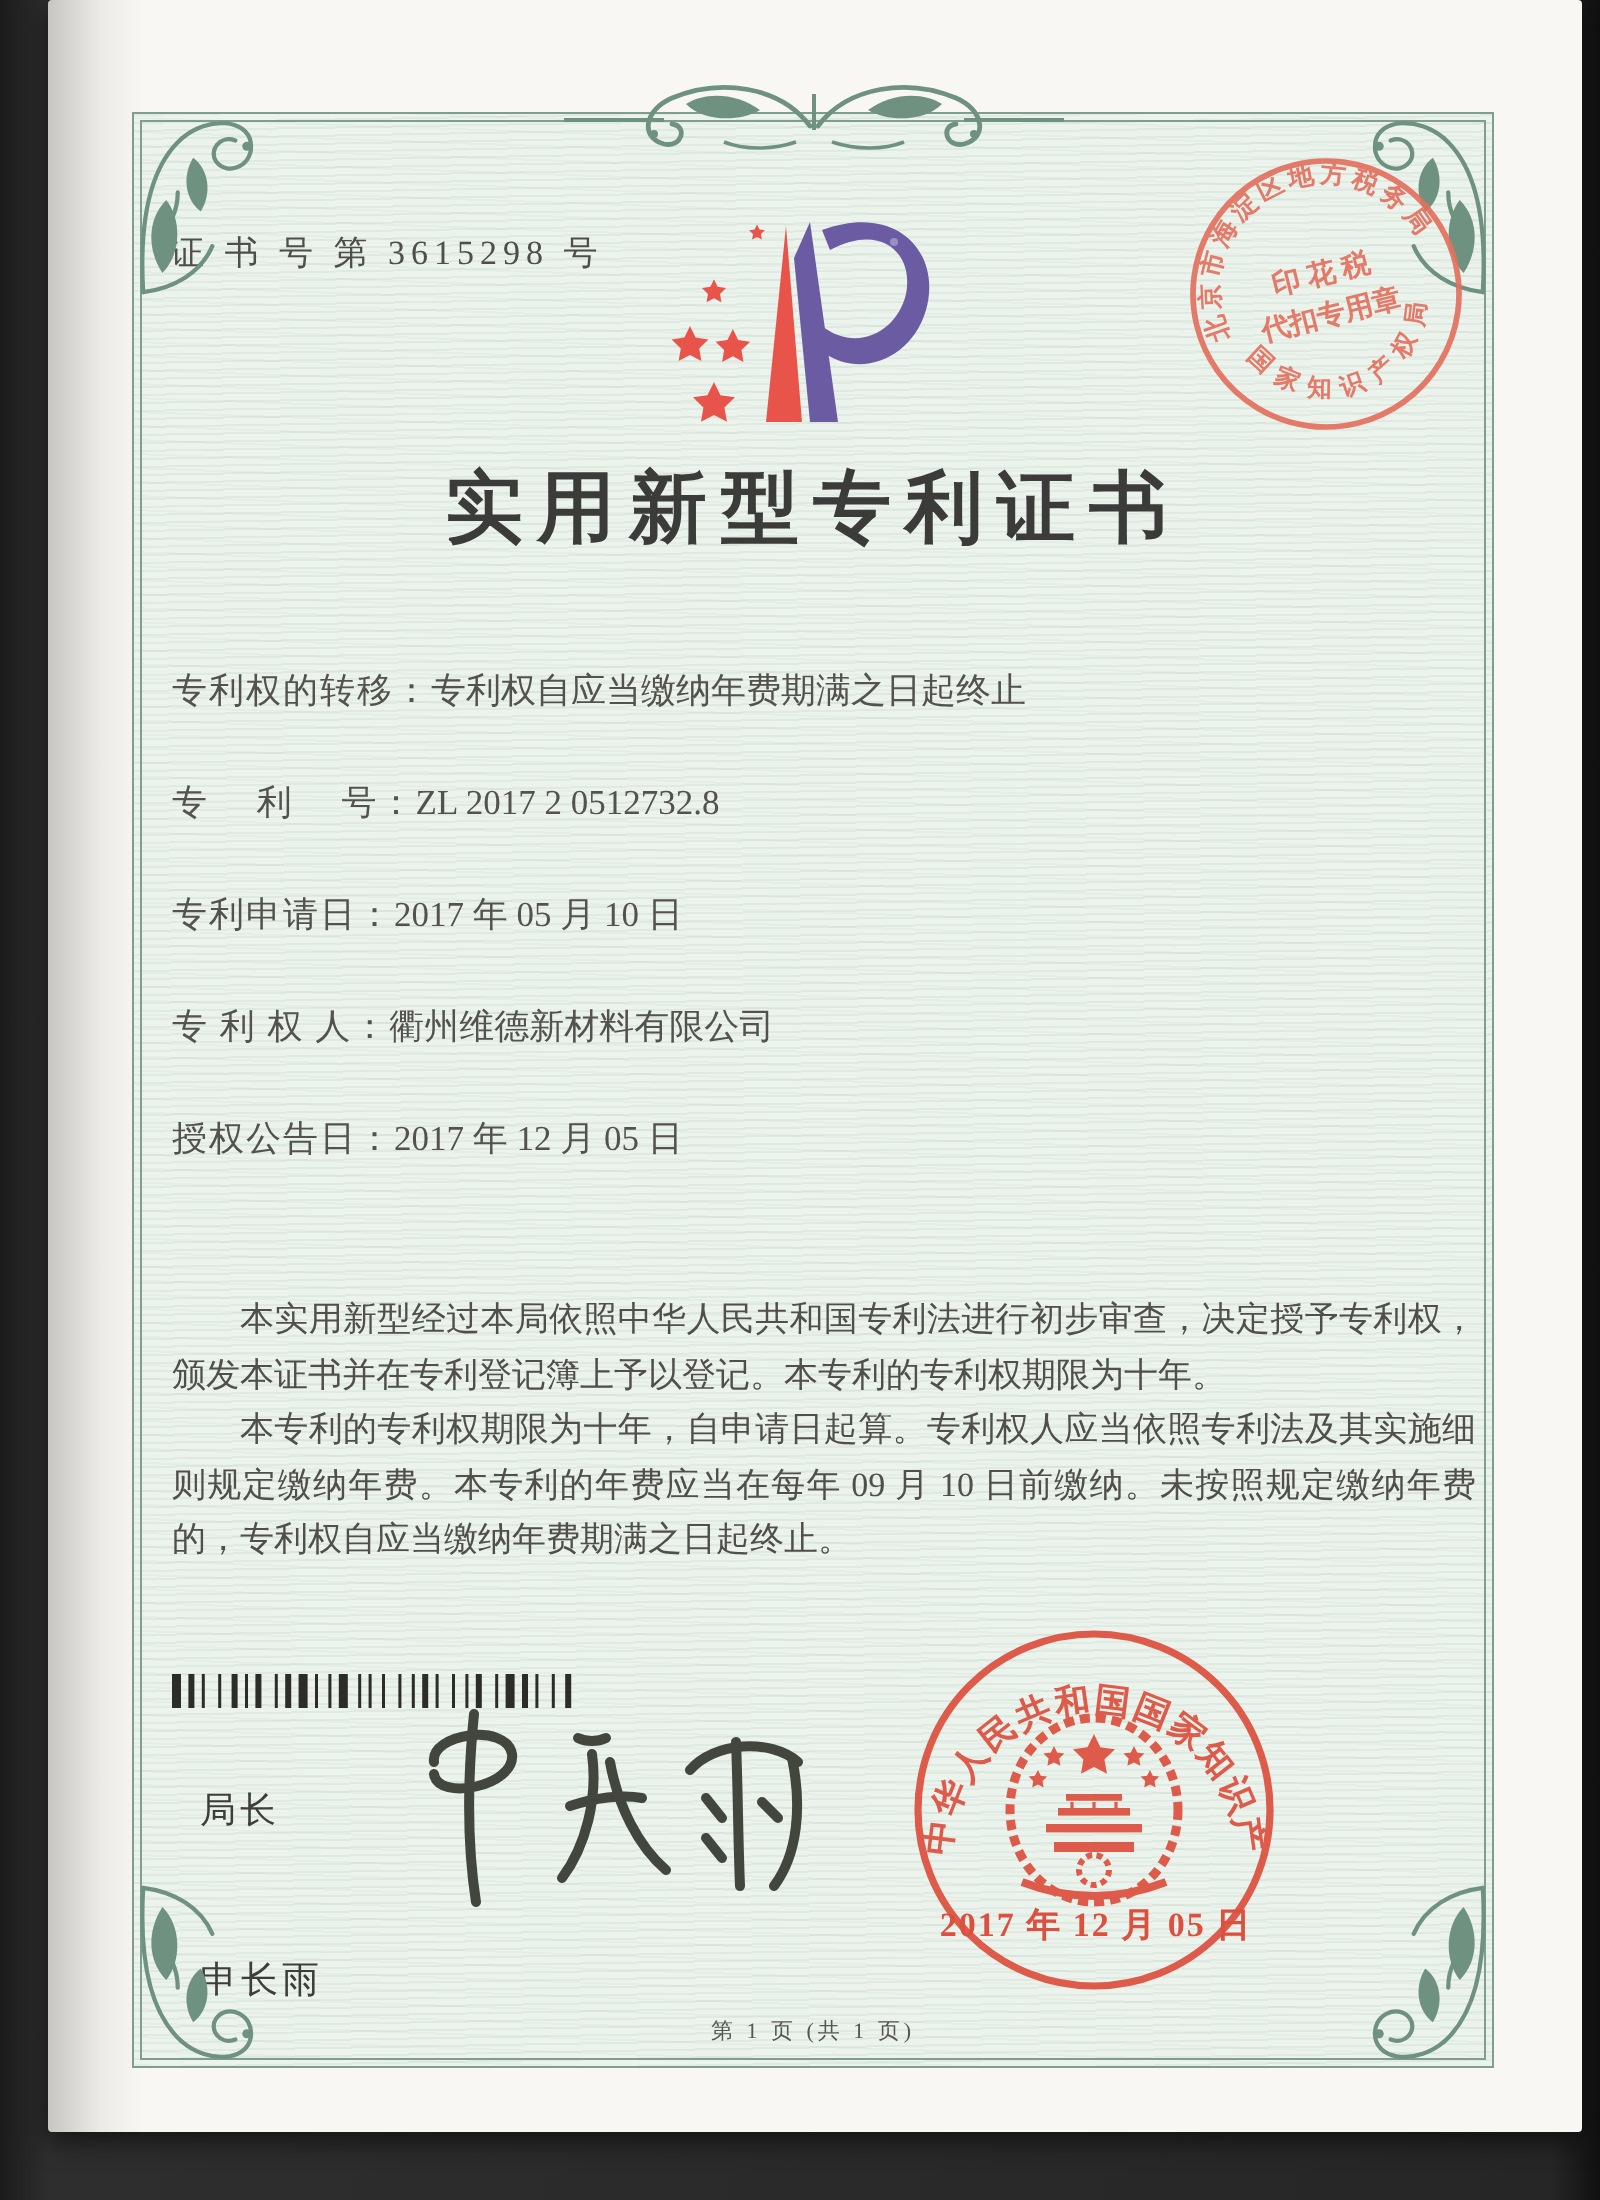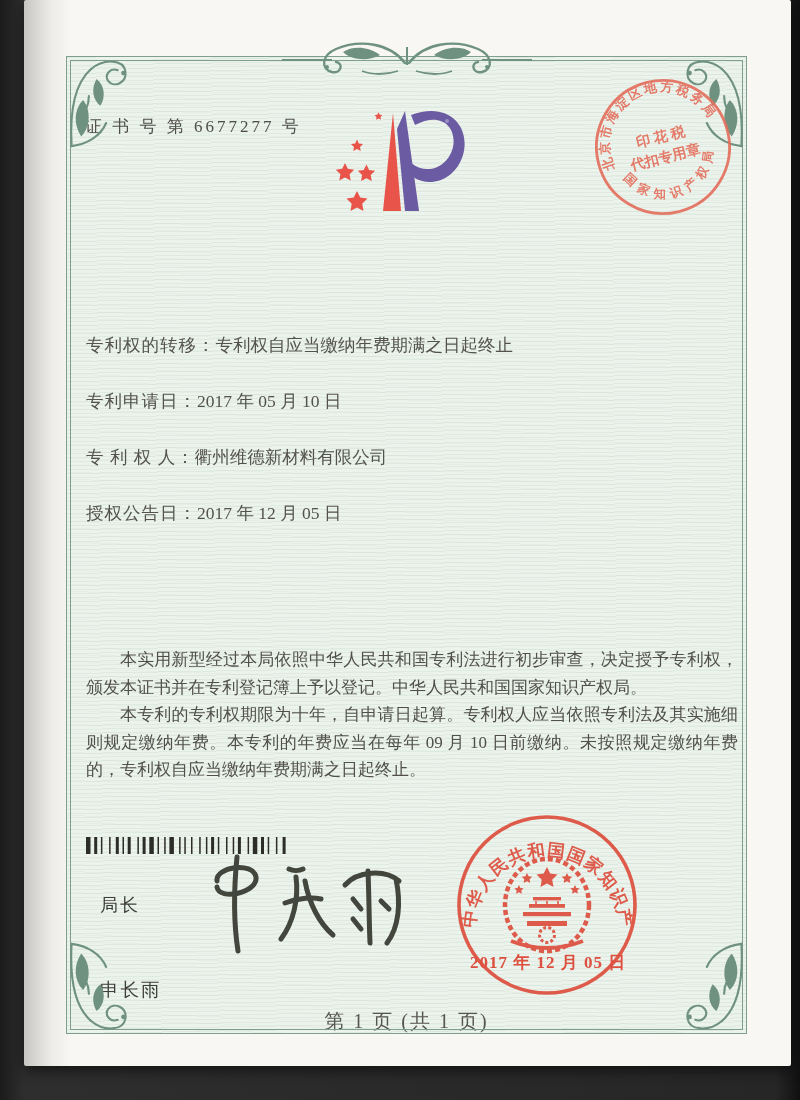--- a/index.html
+++ b/index.html
@@ -69,21 +69,21 @@
   .officer-title{position:absolute;left:33px;top:836px;font-size:18px;color:#3d3d39;letter-spacing:2px;}
   .officer-name{position:absolute;left:33px;top:920px;font-size:18.5px;color:#3d3d39;letter-spacing:2px;}
   .signature{position:absolute;left:126px;top:790px;width:220px;height:112px;z-index:3;}
   .seal{position:absolute;left:384px;top:752px;width:192px;height:192px;opacity:.92;z-index:3;}
   .seal-date{
     position:absolute;left:388px;top:894px;width:186px;text-align:center;
     font-size:17px;letter-spacing:1px;color:var(--seal-red,#dd4f3e);z-index:4;font-weight:600;
   }
   .page-footer{
     position:absolute;left:0;top:951px;width:100%;text-align:center;
-    font-size:20px;letter-spacing:2px;color:#56565১;color:#565650;
+    font-size:11px;letter-spacing:2px;color:#56565১;color:#565650;
   }
 </style>
 </head>
 <body>
 
 <div class="photo">
   <div class="paper">
     <div class="cert-area">
 
       <svg class="corner tl" viewBox="0 0 100 100">
@@ -117,21 +117,21 @@
             <path d="M200,29 L250,29" stroke="currentColor" stroke-width="2"></path>
             <path d="M134,40 C146,44 160,44 170,40" fill="none" stroke="currentColor" stroke-width="1.8"></path>
             <circle cx="205" cy="36" r="2" fill="currentColor"></circle>
           </g>
         </defs>
         <use href="#orn-half"></use>
         <use href="#orn-half" transform="scale(-1,1) translate(-250,0)"></use>
         <path d="M125,34 L125,16" stroke="currentColor" stroke-width="2"></path>
       </svg>
 
-      <div class="cert-no">证 书 号 第 6677277 号</div>
+      <div class="cert-no">证 书 号 第 3615298 号</div>
 
       <svg class="logo" viewBox="0 0 140 118">
         <g fill="var(--logo-red,#e8544a)">
           <path d="M52 20 l2.2 4.6 5 .7 -3.6 3.5 .9 5 -4.5-2.4 -4.5 2.4 .9-5 -3.6-3.5 5-.7 Z" transform="scale(.55) translate(38,4)"></path>
           <path d="M30 44 l2.6 5.4 6 .9 -4.3 4.2 1 5.9 -5.3-2.8 -5.3 2.8 1-5.9 -4.3-4.2 6-.9 Z" transform="scale(.7) translate(10,14)"></path>
           <path d="M38 74 l3.4 7 7.7 1.1 -5.6 5.4 1.3 7.6 -6.8-3.6 -6.9 3.6 1.3-7.6 -5.5-5.4 7.6-1.1 Z" transform="scale(.78) translate(10,10)"></path>
           <path d="M16 64 l2.8 5.8 6.4 .9 -4.6 4.5 1.1 6.3 -5.7-3 -5.7 3 1.1-6.3 -4.6-4.5 6.4-.9 Z"></path>
           <path d="M28 92 l3.2 6.6 7.3 1 -5.3 5.1 1.3 7.2 -6.5-3.4 -6.5 3.4 1.2-7.2 -5.2-5.1 7.2-1 Z"></path>
           <polygon points="64,14 72,112 54,112"></polygon>
         </g>
@@ -151,38 +151,42 @@
         <text fill="var(--stamp-red,#e4705e)" font-size="13.5" font-weight="600" letter-spacing="2.5">
           <textPath href="#tax-top" startOffset="2">北京市海淀区地方税务局</textPath>
         </text>
         <text fill="var(--stamp-red,#e4705e)" font-size="13" font-weight="600" letter-spacing="6">
           <textPath href="#tax-bot" startOffset="6">国家知识产权局</textPath>
         </text>
         <text x="80" y="74" text-anchor="middle" fill="var(--stamp-red,#e4705e)" font-size="15" font-weight="700">印 花 税</text>
         <text x="80" y="96" text-anchor="middle" fill="var(--stamp-red,#e4705e)" font-size="15" font-weight="700">代扣专用章</text>
       </svg>
 
+      <div class="title">实用新型专利证书</div>
 
       <div class="fields">
         <div class="field">
           <span class="lab">专利权的转移：</span><span>专利权自应当缴纳年费期满之日起终止</span>
         </div>
         <div class="field">
+          <span class="lab">专　 利　 号：</span><span>ZL 2017 2 0512732.8</span>
+        </div>
+        <div class="field">
           <span class="lab">专利申请日：</span><span>2017 年 05 月 10 日</span>
         </div>
         <div class="field">
           <span class="lab">专 利 权 人：</span><span>衢州维德新材料有限公司</span>
         </div>
         <div class="field">
           <span class="lab">授权公告日：</span><span>2017 年 12 月 05 日</span>
         </div>
       </div>
 
       <div class="paras">
-        <p>本实用新型经过本局依照中华人民共和国专利法进行初步审查，决定授予专利权，颁发本证书并在专利登记簿上予以登记。中华人民共和国国家知识产权局。</p>
+        <p>本实用新型经过本局依照中华人民共和国专利法进行初步审查，决定授予专利权，颁发本证书并在专利登记簿上予以登记。本专利的专利权期限为十年。</p>
         <p>本专利的专利权期限为十年，自申请日起算。专利权人应当依照专利法及其实施细则规定缴纳年费。本专利的年费应当在每年 09 月 10 日前缴纳。未按照规定缴纳年费的，专利权自应当缴纳年费期满之日起终止。</p>
       </div>
 
       <svg class="barcode" id="barcode-svg" viewBox="0 0 206 17" preserveAspectRatio="none">
           <rect x="0" y="0" width="4.5" height="17" fill="#2c2c28"></rect>
           <rect x="8.2" y="0" width="3" height="17" fill="#2c2c28"></rect>
           <rect x="14.899999999999999" y="0" width="1.5" height="17" fill="#2c2c28"></rect>
           <rect x="23.1" y="0" width="1.5" height="17" fill="#2c2c28"></rect>
           <rect x="29.800000000000004" y="0" width="3" height="17" fill="#2c2c28"></rect>
           <rect x="36.50000000000001" y="0" width="1.5" height="17" fill="#2c2c28"></rect>

